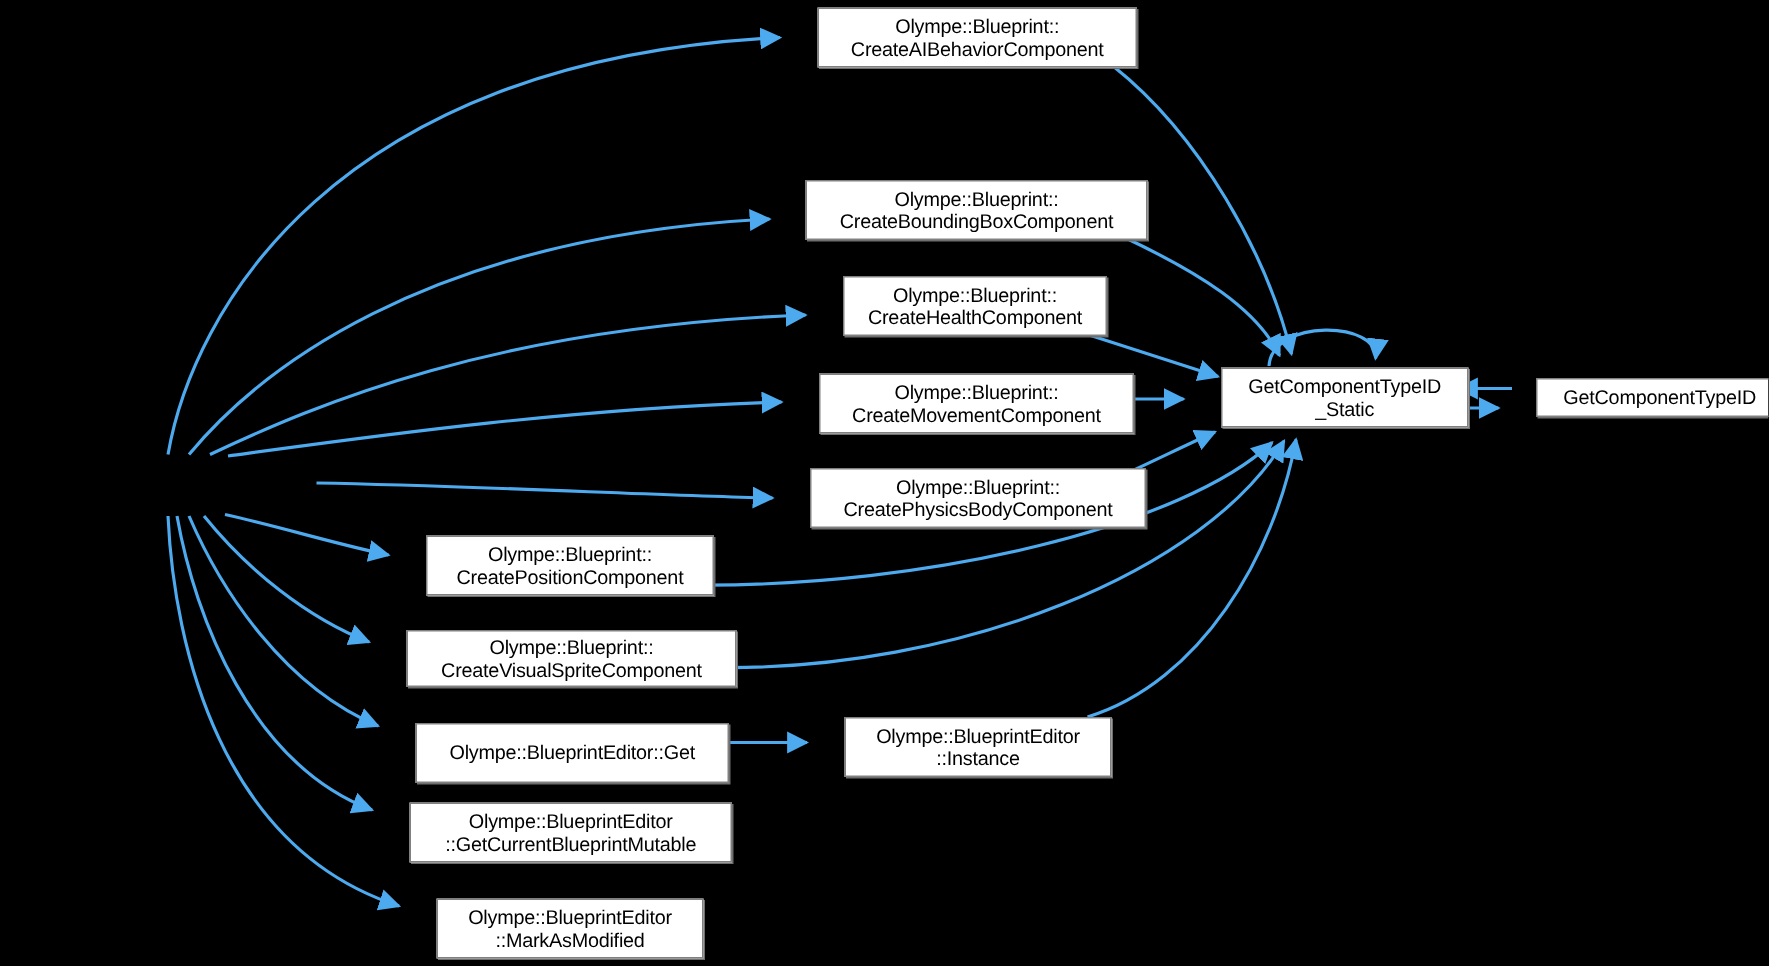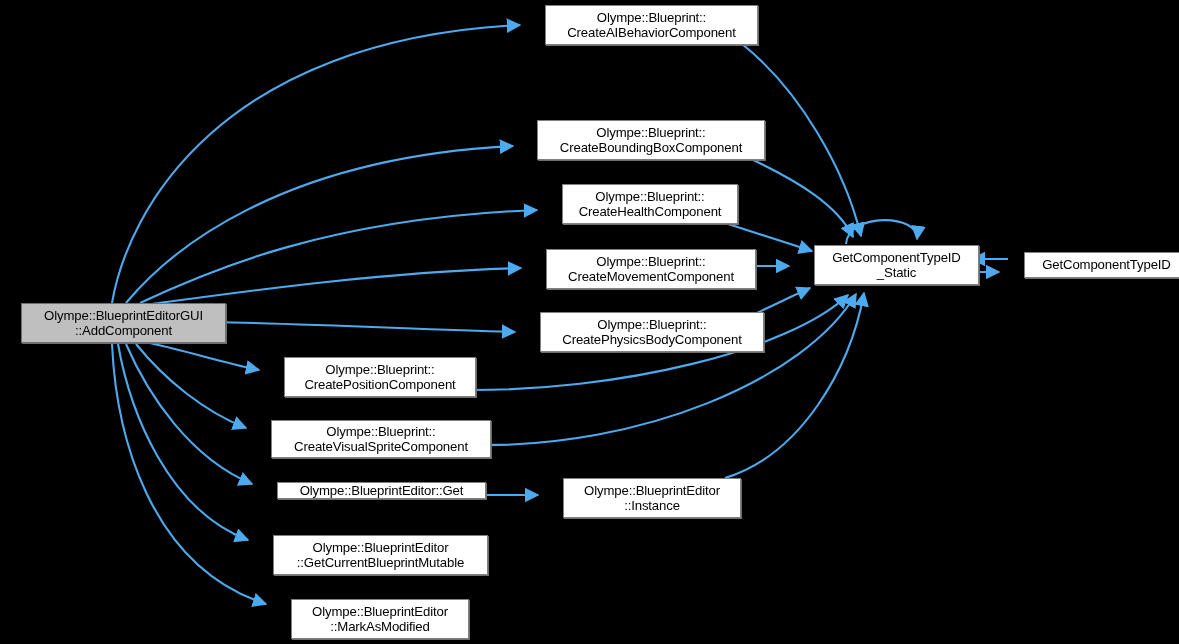--- a/index.html
+++ b/index.html
@@ -104,24 +104,20 @@
       <path d="M 725,478 C 800,455 850,370 864,293"></path>
 
       <path d="M 846,244 C 848,212 920,214 917,239"></path>
 
       <path d="M 963,272 L 999,272"></path>
 
       <path d="M 1008,259 L 972,259"></path>
     </g>
   </svg>
 
-  <div class="node current" style="left:5px; top:303px; width:205px; height:40px;">
-    <span class="node-label">Olympe::BlueprintEditorGUI
-::AddComponent</span>
-  </div>
 
   <div class="node" style="left:529px; top:5px; width:213px; height:40px;">
     <span class="node-label">Olympe::Blueprint::
 CreateAIBehaviorComponent</span>
   </div>
 
   <div class="node" style="left:521px; top:120px; width:228px; height:40px;">
     <span class="node-label">Olympe::Blueprint::
 CreateBoundingBoxComponent</span>
   </div>
@@ -144,21 +140,21 @@
   <div class="node" style="left:268px; top:357px; width:192px; height:40px;">
     <span class="node-label">Olympe::Blueprint::
 CreatePositionComponent</span>
   </div>
 
   <div class="node" style="left:255px; top:420px; width:220px; height:38px;">
     <span class="node-label">Olympe::Blueprint::
 CreateVisualSpriteComponent</span>
   </div>
 
-  <div class="node" style="left:261px; top:482px; width:209px; height:17px;">
+  <div class="node" style="left:261px; top:482px; width:209px; height:40px;">
     <span class="node-label">Olympe::BlueprintEditor::Get</span>
   </div>
 
   <div class="node" style="left:257px; top:535px; width:215px; height:40px;">
     <span class="node-label">Olympe::BlueprintEditor
 ::GetCurrentBlueprintMutable</span>
   </div>
 
   <div class="node" style="left:275px; top:599px; width:178px; height:40px;">
     <span class="node-label">Olympe::BlueprintEditor

